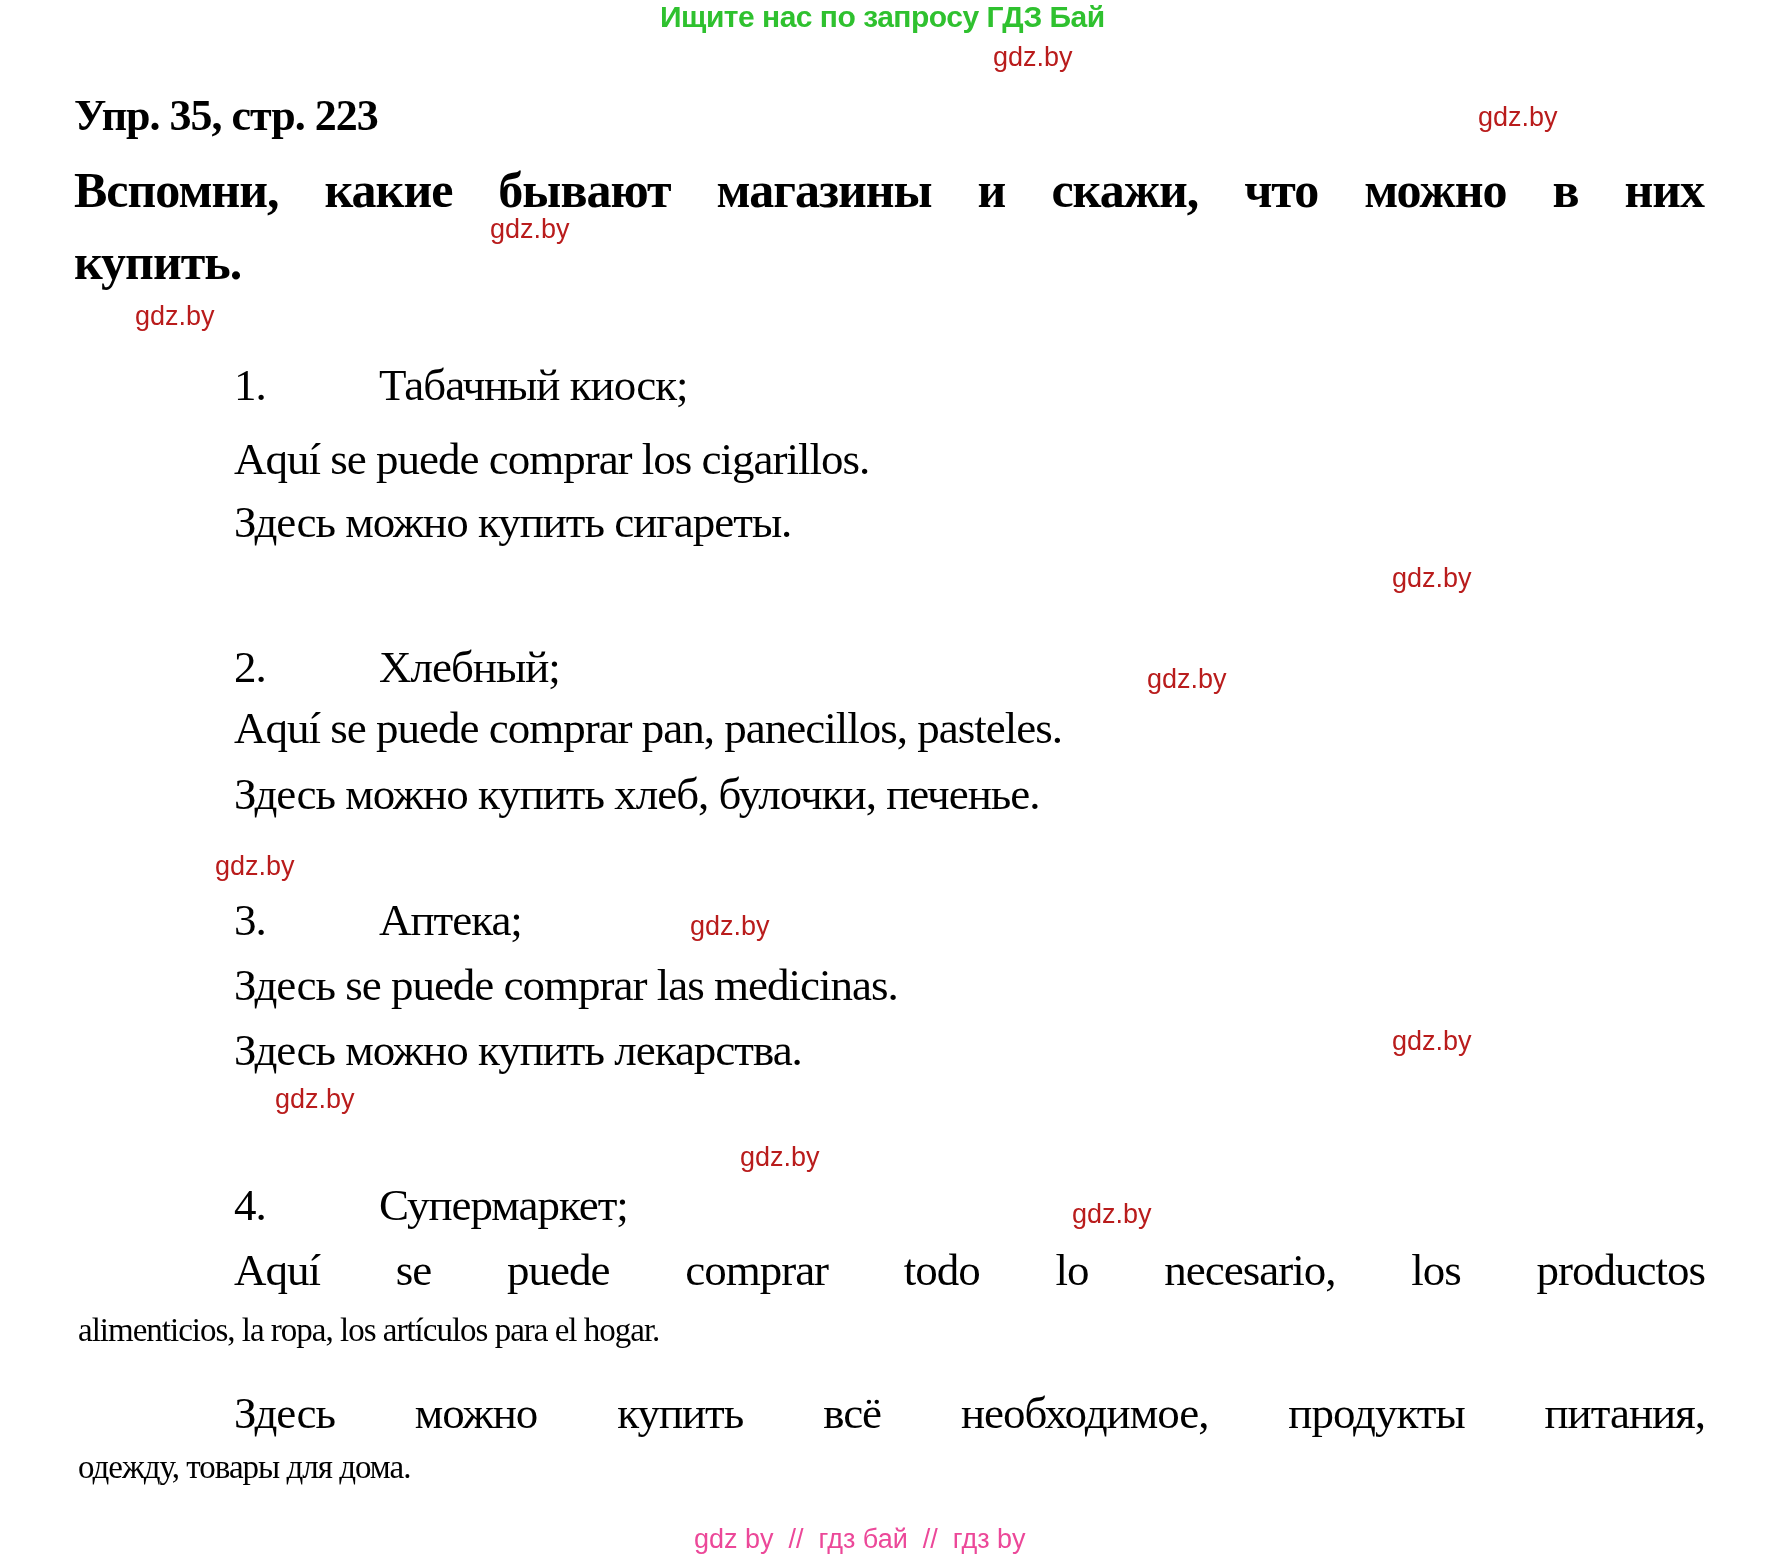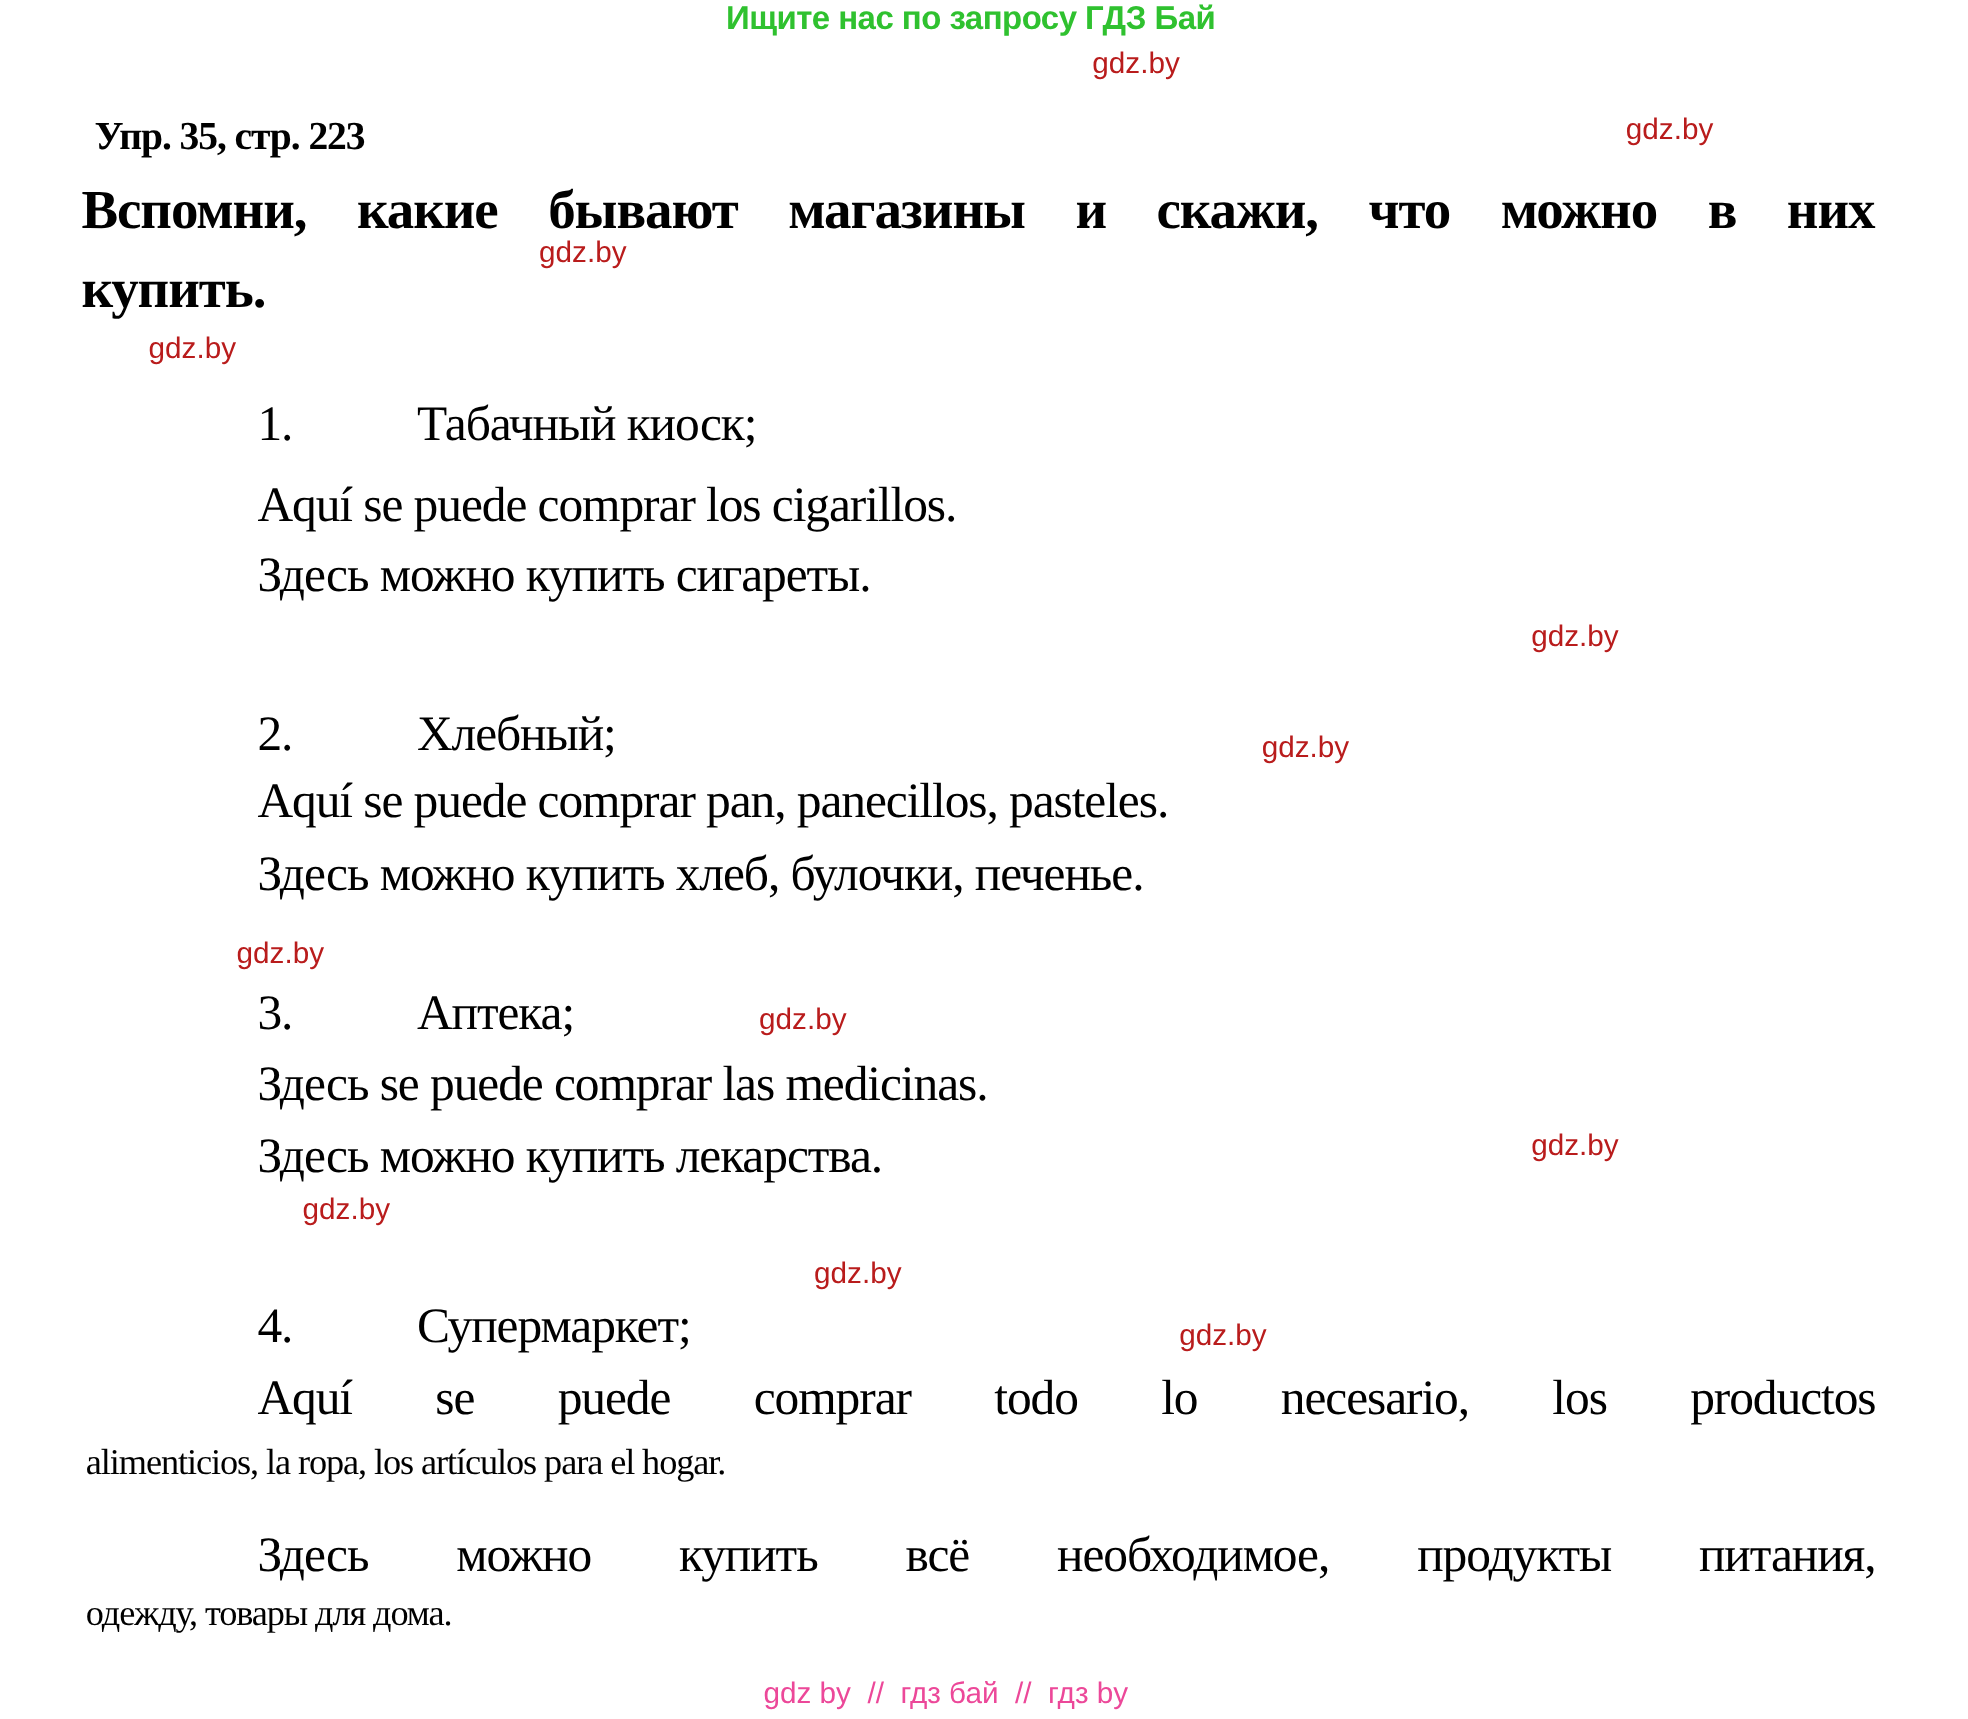--- a/index.html
+++ b/index.html
@@ -19,22 +19,22 @@
     color:#2fc12f;
     white-space:nowrap;
   }
   .wm{
     position:absolute;
     font-family:"Liberation Sans", sans-serif;
     font-size:27px;color:#b91c1c;
     white-space:nowrap;
   }
   .title{
-    position:absolute;left:74px;top:90px;margin:12px;
-    font-size:36px;font-weight:bold;letter-spacing:-1px;
+    position:absolute;left:74px;top:90px;margin:0;
+    font-size:44px;font-weight:bold;letter-spacing:-1px;
     white-space:nowrap;
   }
   .intro{
     position:absolute;left:74px;width:1630px;
     font-size:50px;font-weight:bold;letter-spacing:-1px;
     line-height:1.1;
   }
   .intro.l1{top:163px;text-align:justify;text-align-last:justify;}
   .intro.l2{top:235px;}
   .item-line{

